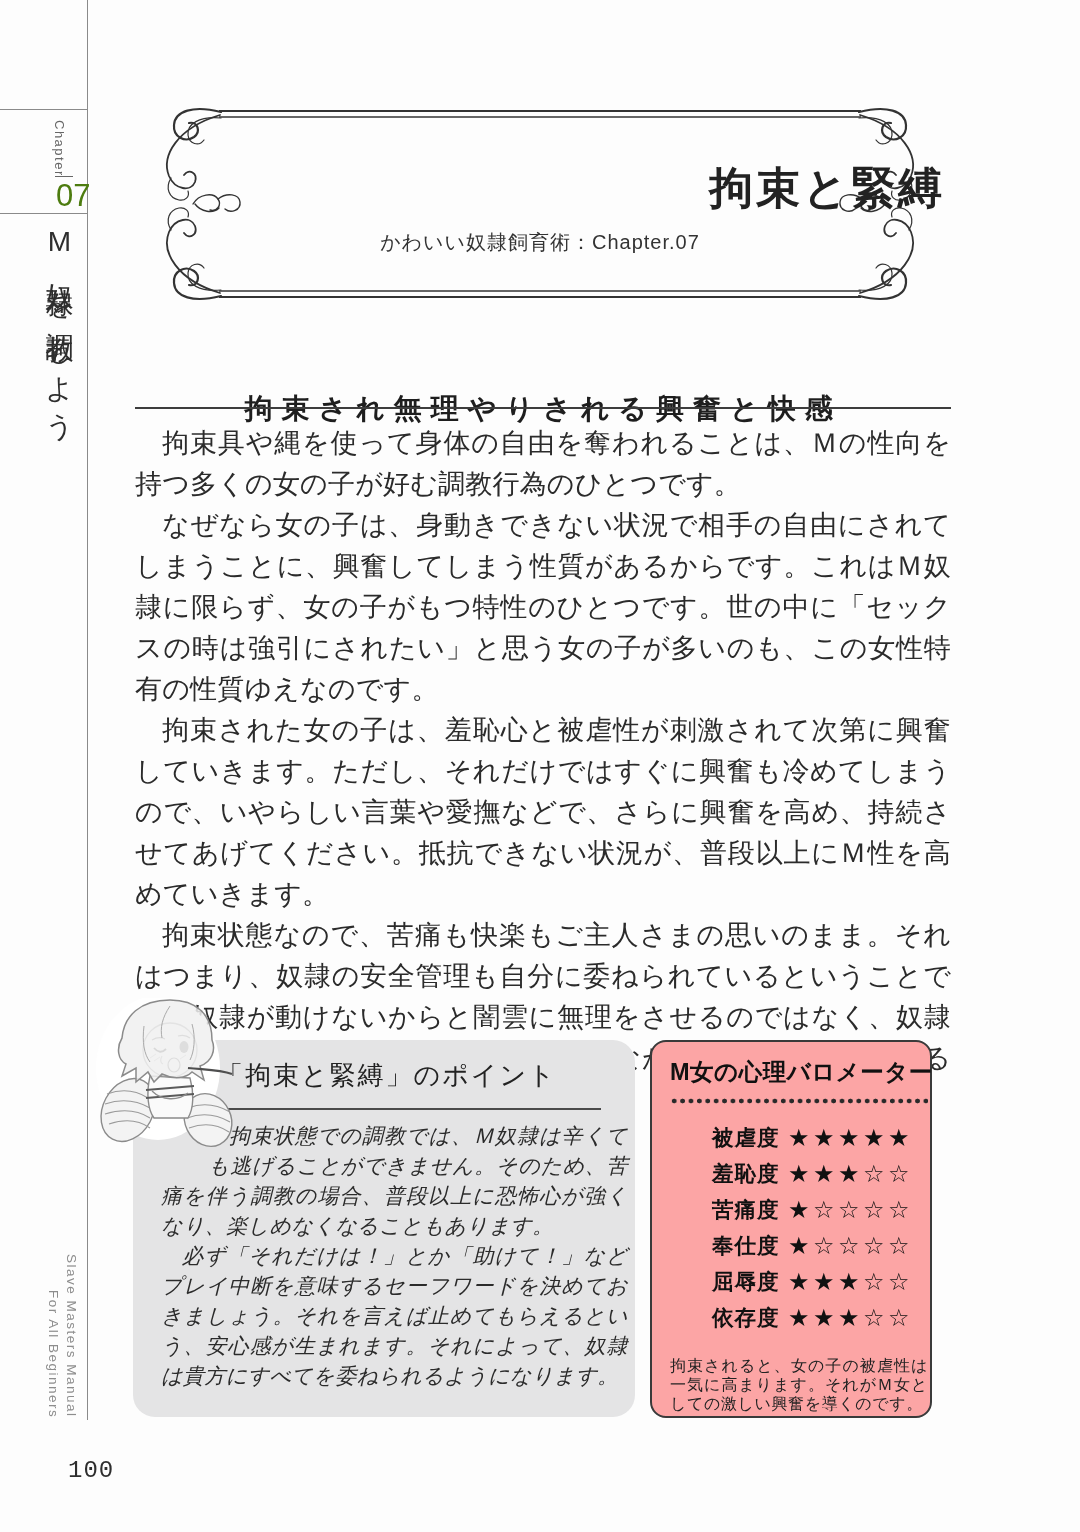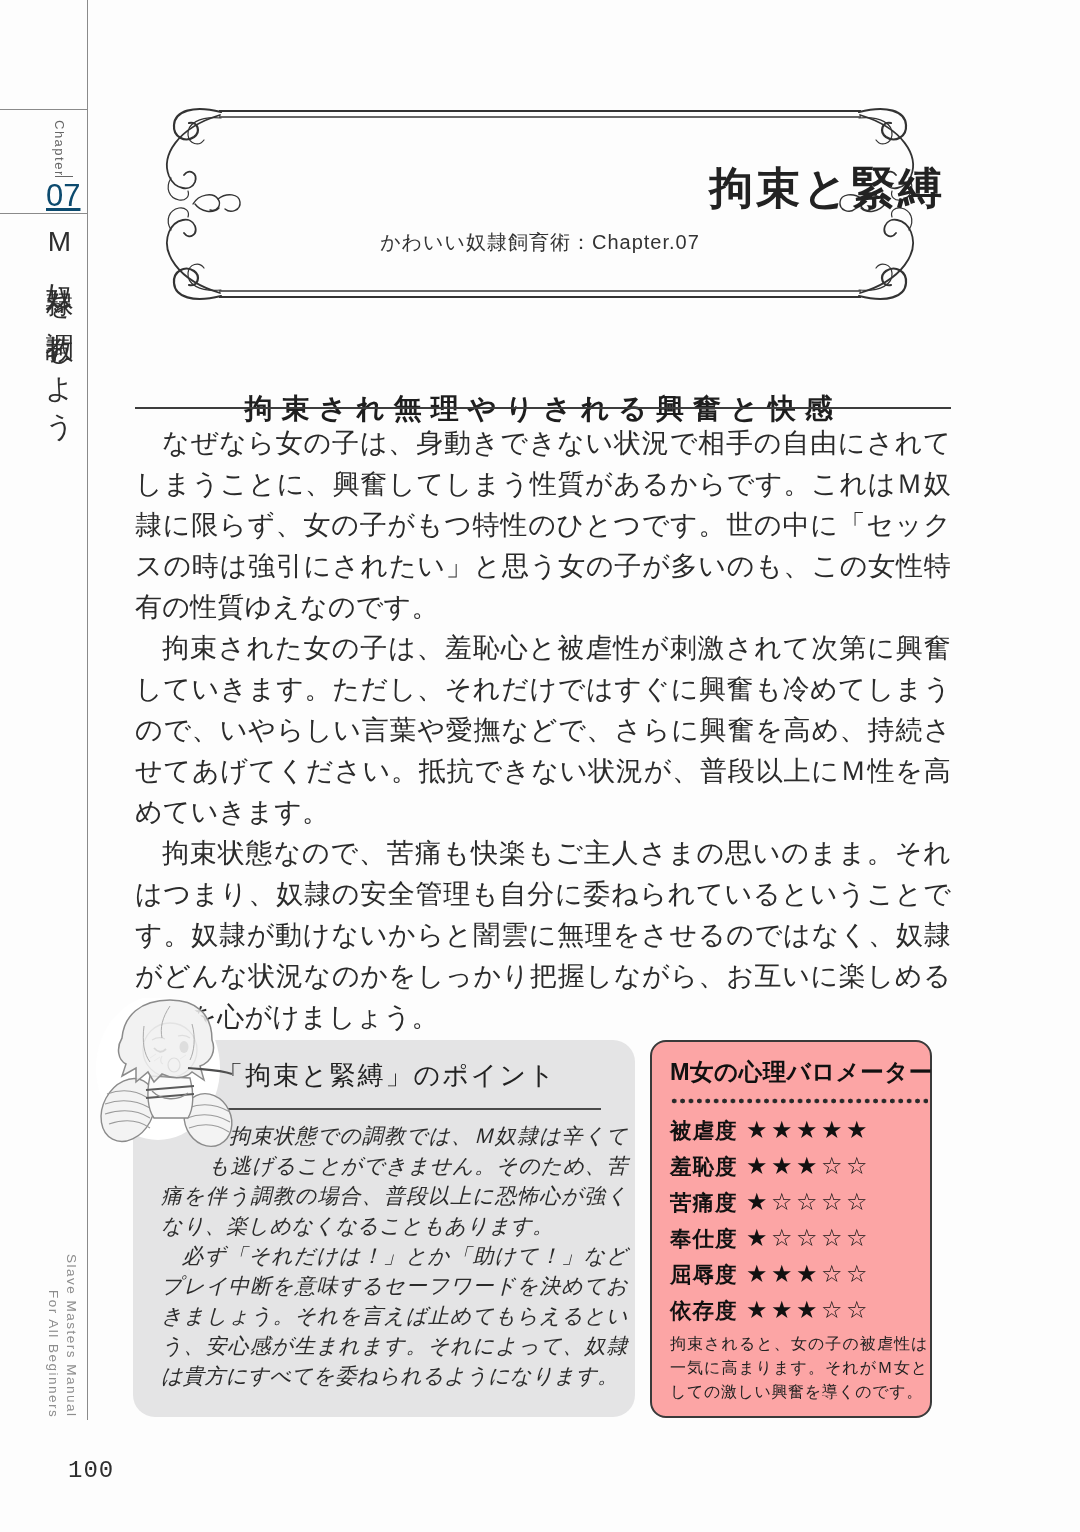--- a/index.html
+++ b/index.html
@@ -9,21 +9,21 @@
     overflow:hidden;
   }
   
   .v-divider{position:absolute; left:87px; top:0; width:1px; height:1420px; background:#8a8a8a;}
   .h-rule-tab{position:absolute; left:0; height:1px; background:#8a8a8a; width:87px;}
   .chapter-label{
     position:absolute; left:52px; top:120px;
     writing-mode:vertical-rl; font-size:13px; color:#666; letter-spacing:1.5px;
   }
   .chapter-sep{position:absolute; left:55px; top:176px; width:18px; height:1px; background:#666;}
-  .chapter-number{position:absolute; left:46px; top:178px; font-size:31px; color:#0c4a6e;text-decoration:underline;}
+  .chapter-number{position:absolute; left:56px; top:178px; font-size:31px; color:#4d7c0f;}
   .chapter-title-v{
     position:absolute; left:40px; top:226px;
     writing-mode:vertical-rl; text-orientation:upright;
     font-size:28px; letter-spacing:5px; color:#2e2e2e;
   }
   .book-title-en{
     position:absolute; left:44px; top:1228px; height:190px;
     writing-mode:vertical-rl; font-size:13.5px; color:#8d8d8d; letter-spacing:1.5px;
     line-height:18px; text-align:end;
   }
@@ -76,25 +76,25 @@
     background:#fca5a5; border:2.5px solid #3a3a3a; border-radius:16px; box-sizing:border-box;
     padding:14px 2px 0 18px;
   }
   .barometer-title{font-size:23.5px; font-weight:700; letter-spacing:0.5px; color:#111; white-space:nowrap;}
   .barometer-dots{
     margin-top:10px; height:6px; width:100%;
     background-image:radial-gradient(circle, #2a2a2a 2.1px, transparent 2.7px);
     background-size:8.4px 6px; background-position:left center; background-repeat:repeat-x;
   }
   .barometer-rows{margin-top:12px;}
-  .b-row{display:flex; align-items:flex-start; height:36px;}
+  .b-row{display:flex; align-items:flex-end; height:36px;margin-left:42px;}
   .b-label{font-size:21.5px; font-weight:700; letter-spacing:1px; color:#111; width:72px; flex:none;}
   .b-stars{font-size:24px; letter-spacing:3.5px; color:#111; margin-left:4px; white-space:nowrap;}
   .barometer-note{
-    margin-top:0; font-size:16px; line-height:24px; letter-spacing:0.6px;
+    margin-top:24px; font-size:16px; line-height:19px; letter-spacing:0.6px;
     text-align:justify; color:#222;
   }
 </style>
 </head>
 <body>
 
 <div id="page">
 
   <div class="v-divider"></div>
   <div class="h-rule-tab" style="top:109px;"></div>
@@ -136,20 +136,21 @@
       <use href="#mid" transform="translate(810,0) scale(-1,1)"></use>
     </svg>
     <div class="page-title">拘束と緊縛</div>
     <div class="page-subtitle">かわいい奴隷飼育術：Chapter.07</div>
   </div>
 
   <div class="section-heading">拘束され無理やりされる興奮と快感</div>
   <div class="section-rule"></div>
 
   <div class="article-body">
+    <p>拘束具や縄を使って身体の自由を奪われることは、Ｍの性向を持つ多くの女の子が好む調教行為のひとつです。</p>
     <p>なぜなら女の子は、身動きできない状況で相手の自由にされてしまうことに、興奮してしまう性質があるからです。これはＭ奴隷に限らず、女の子がもつ特性のひとつです。世の中に「セックスの時は強引にされたい」と思う女の子が多いのも、この女性特有の性質ゆえなのです。</p>
     <p>拘束された女の子は、羞恥心と被虐性が刺激されて次第に興奮していきます。ただし、それだけではすぐに興奮も冷めてしまうので、いやらしい言葉や愛撫などで、さらに興奮を高め、持続させてあげてください。抵抗できない状況が、普段以上にＭ性を高めていきます。</p>
     <p>拘束状態なので、苦痛も快楽もご主人さまの思いのまま。それはつまり、奴隷の安全管理も自分に委ねられているということです。奴隷が動けないからと闇雲に無理をさせるのではなく、奴隷がどんな状況なのかをしっかり把握しながら、お互いに楽しめる調教を心がけましょう。</p>
   </div>
 
   <div class="point-box">
     <div class="point-heading">「拘束と緊縛」のポイント</div>
     <div class="point-underline"></div>
     <div class="point-body">
       <span class="illu-spacer"></span>

